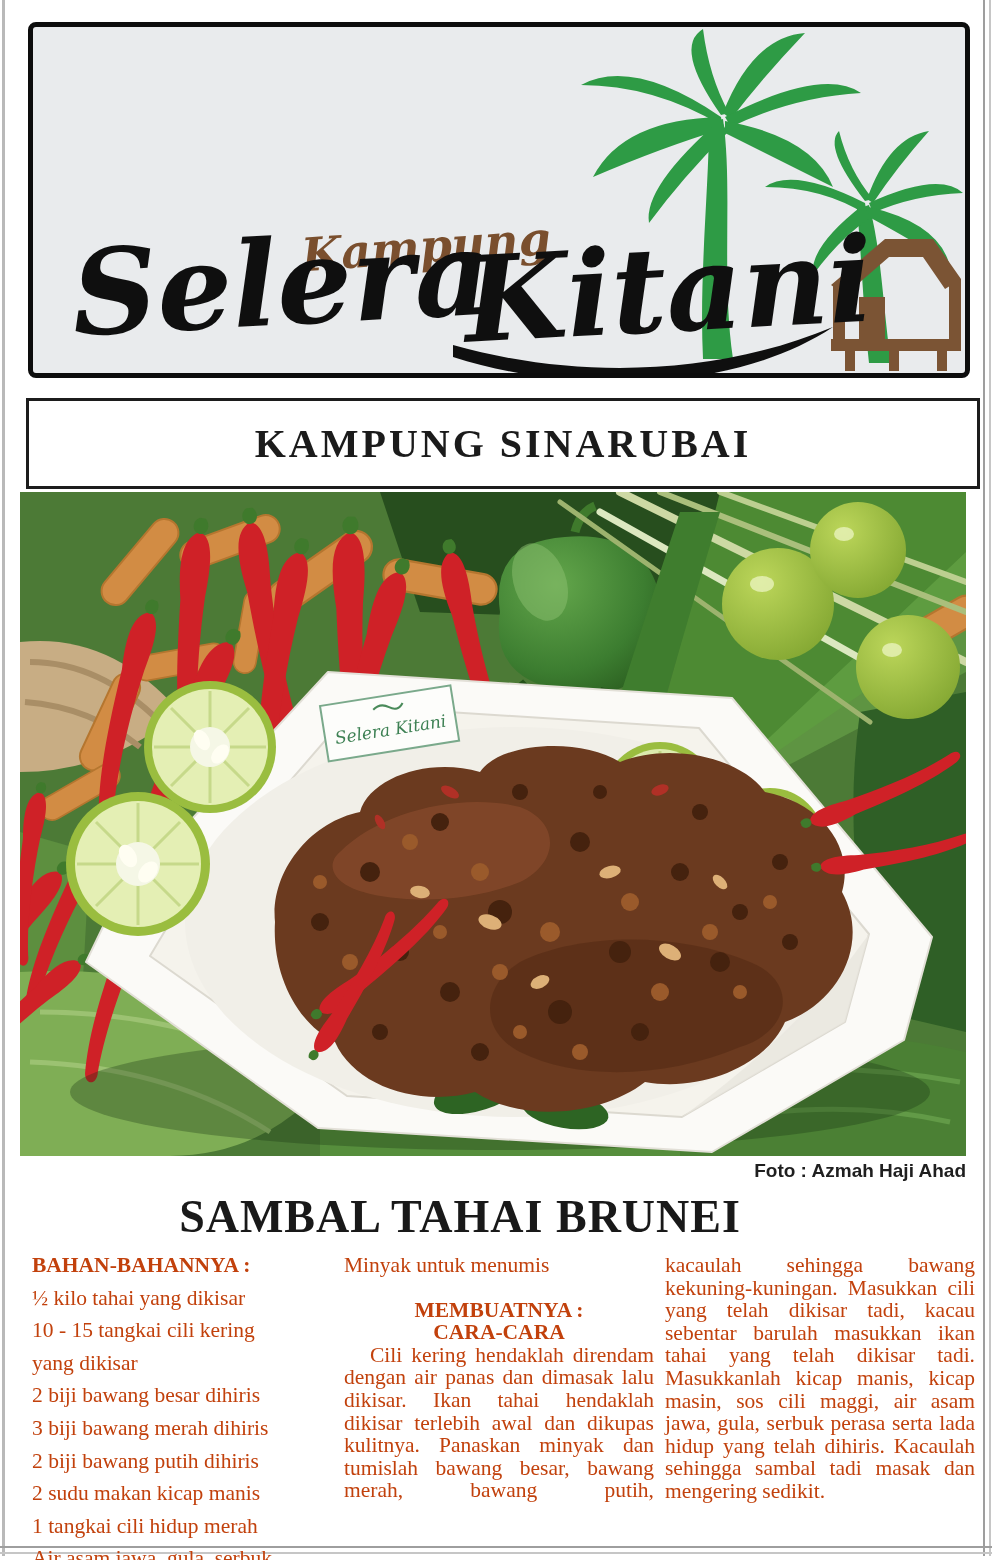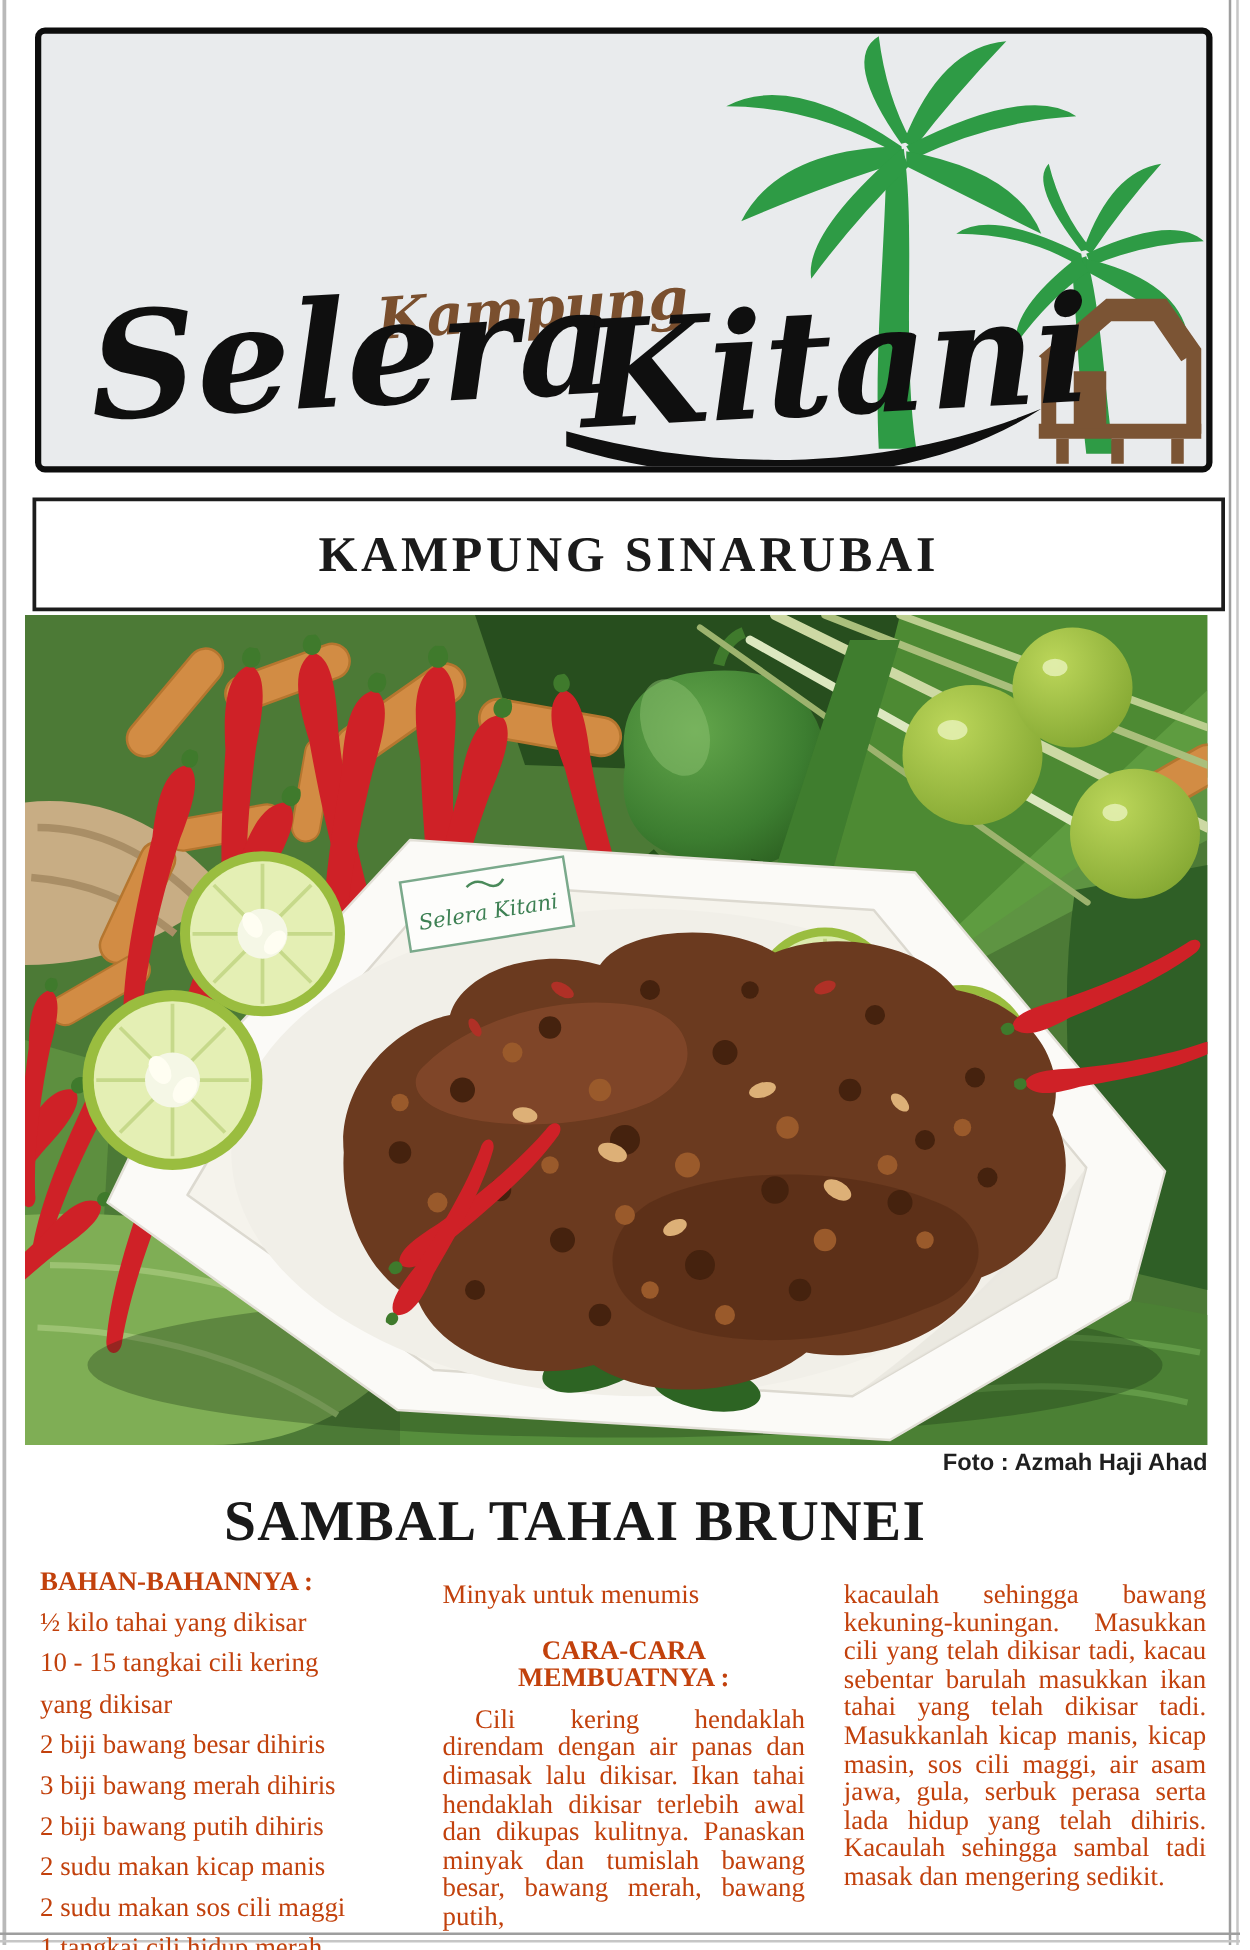--- a/index.html
+++ b/index.html
@@ -36,21 +36,21 @@
   .dish-title{position:absolute;left:0;top:1190px;width:920px;margin:0;text-align:center;
               font-family:"Liberation Serif",serif;font-weight:bold;font-size:46px;
               letter-spacing:1px;color:#191919;}
 
   
   .columns{position:absolute;left:32px;top:1254px;width:943px;
            display:grid;grid-template-columns:301px 310px 310px;column-gap:11px;
            font-size:21.5px;line-height:22.6px;color:#c2410c;}
   .col h2{margin:0;font-size:21.5px;line-height:22.6px;font-weight:bold;}
   .ing-line{white-space:nowrap;margin-top:10px;}
-  .col p{margin:10px;}
+  .col p{margin:0;}
   .oil-line{margin:0;}
   .method-head{margin:22px 0 0 0;text-align:center;font-weight:bold;}
   .method-head div{line-height:22.6px;}
   .method-para{margin-top:25px;text-align:justify;text-indent:26px;}
   .method-para.cont{text-align-last:justify;}
   .col3-para{text-align:justify;}
 </style>
 </head>
 <body>
 
@@ -349,31 +349,30 @@
     <div class="col">
       <h2>BAHAN-BAHANNYA :</h2>
       <div>
           <div class="ing-line">½ kilo tahai yang dikisar</div>
           <div class="ing-line">10 - 15 tangkai cili kering</div>
           <div class="ing-line">yang dikisar</div>
           <div class="ing-line">2 biji bawang besar dihiris</div>
           <div class="ing-line">3 biji bawang merah dihiris</div>
           <div class="ing-line">2 biji bawang putih dihiris</div>
           <div class="ing-line">2 sudu makan kicap manis</div>
-          <div class="ing-line">2 sudu makan sos cili maggi</div>
           <div class="ing-line">1 tangkai cili hidup merah</div>
           <div class="ing-line">Air asam jawa, gula, serbuk</div>
           <div class="ing-line">perasa</div>
         </div>
     </div>
     <div class="col">
       <p class="oil-line">Minyak untuk menumis</p>
       <div class="method-head">
+        <div>MEMBUATNYA :</div>
         <div>CARA-CARA</div>
-        <div>MEMBUATNYA :</div>
       </div>
       <p class="method-para cont">Cili kering hendaklah direndam dengan air panas dan dimasak lalu dikisar. Ikan tahai hendaklah dikisar terlebih awal dan dikupas kulitnya. Panaskan minyak dan tumislah bawang besar, bawang merah, bawang putih,</p>
     </div>
     <div class="col">
       <p class="col3-para">kacaulah sehingga bawang kekuning-kuningan. Masukkan cili yang telah dikisar tadi, kacau sebentar barulah masukkan ikan tahai yang telah dikisar tadi. Masukkanlah kicap manis, kicap masin, sos cili maggi, air asam jawa, gula, serbuk perasa serta lada hidup yang telah dihiris. Kacaulah sehingga sambal tadi masak dan mengering sedikit.</p>
     </div>
   </div>
 
 </div>
 

